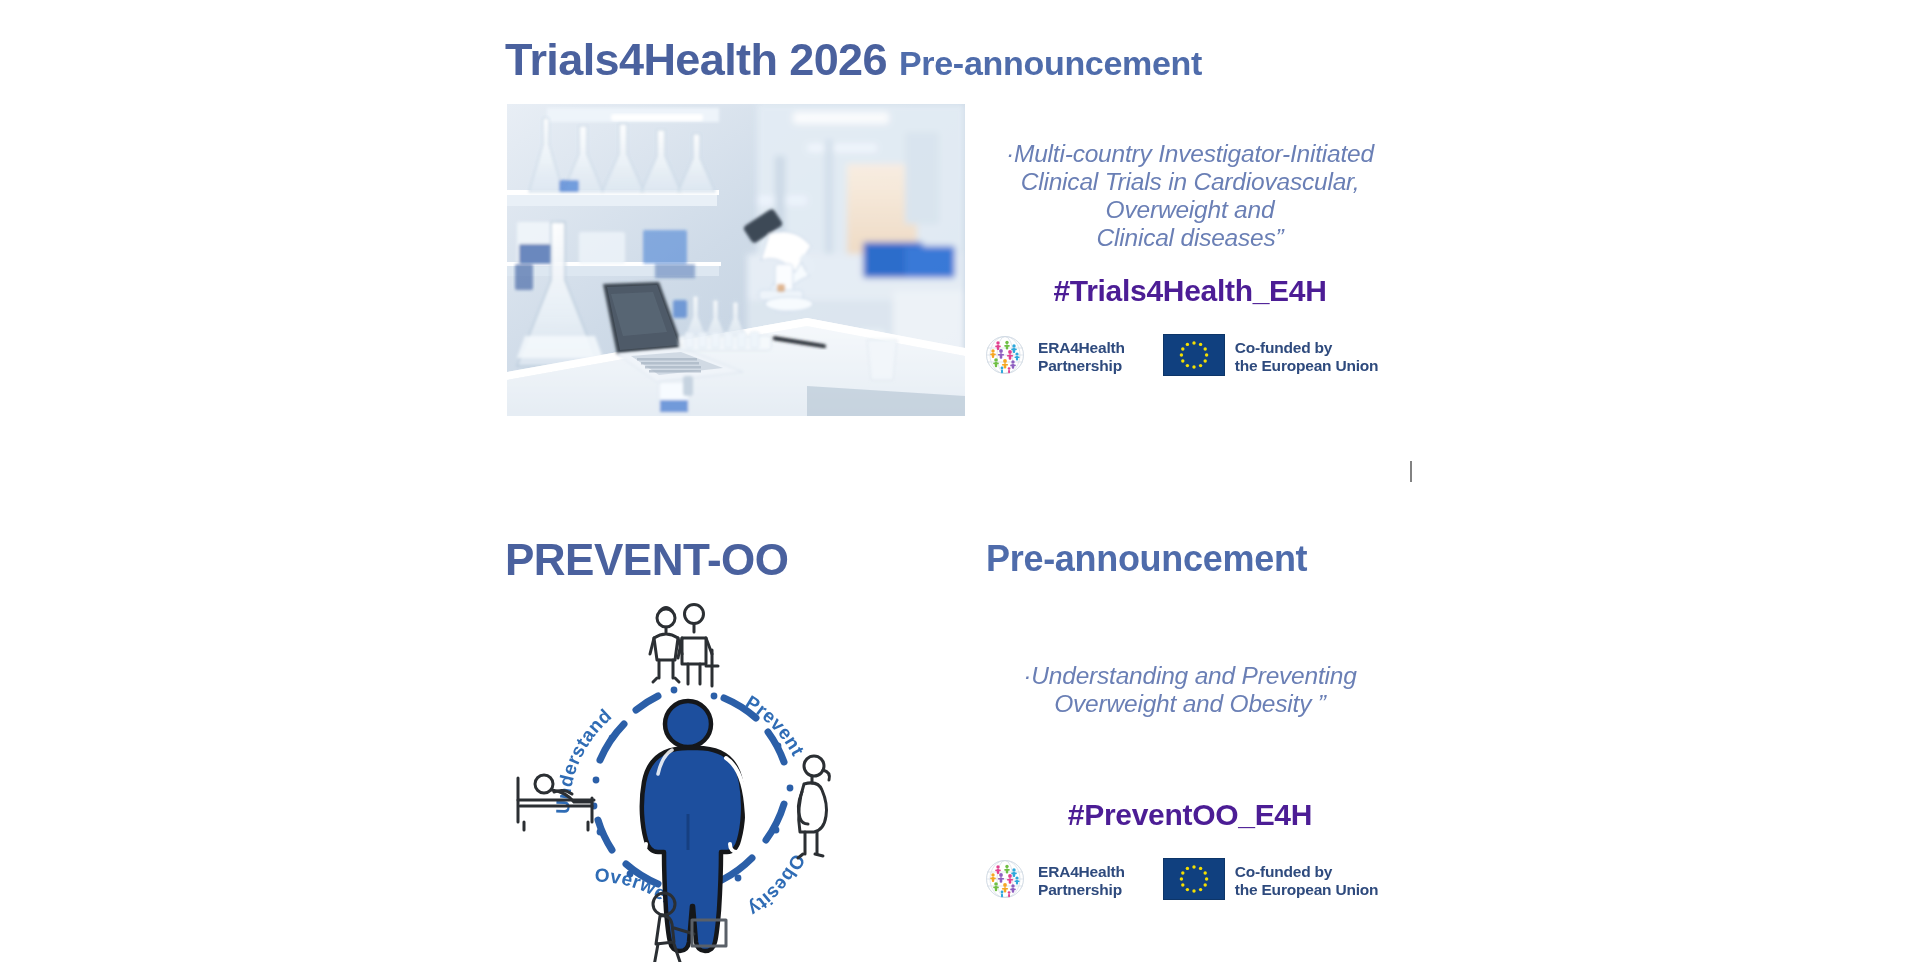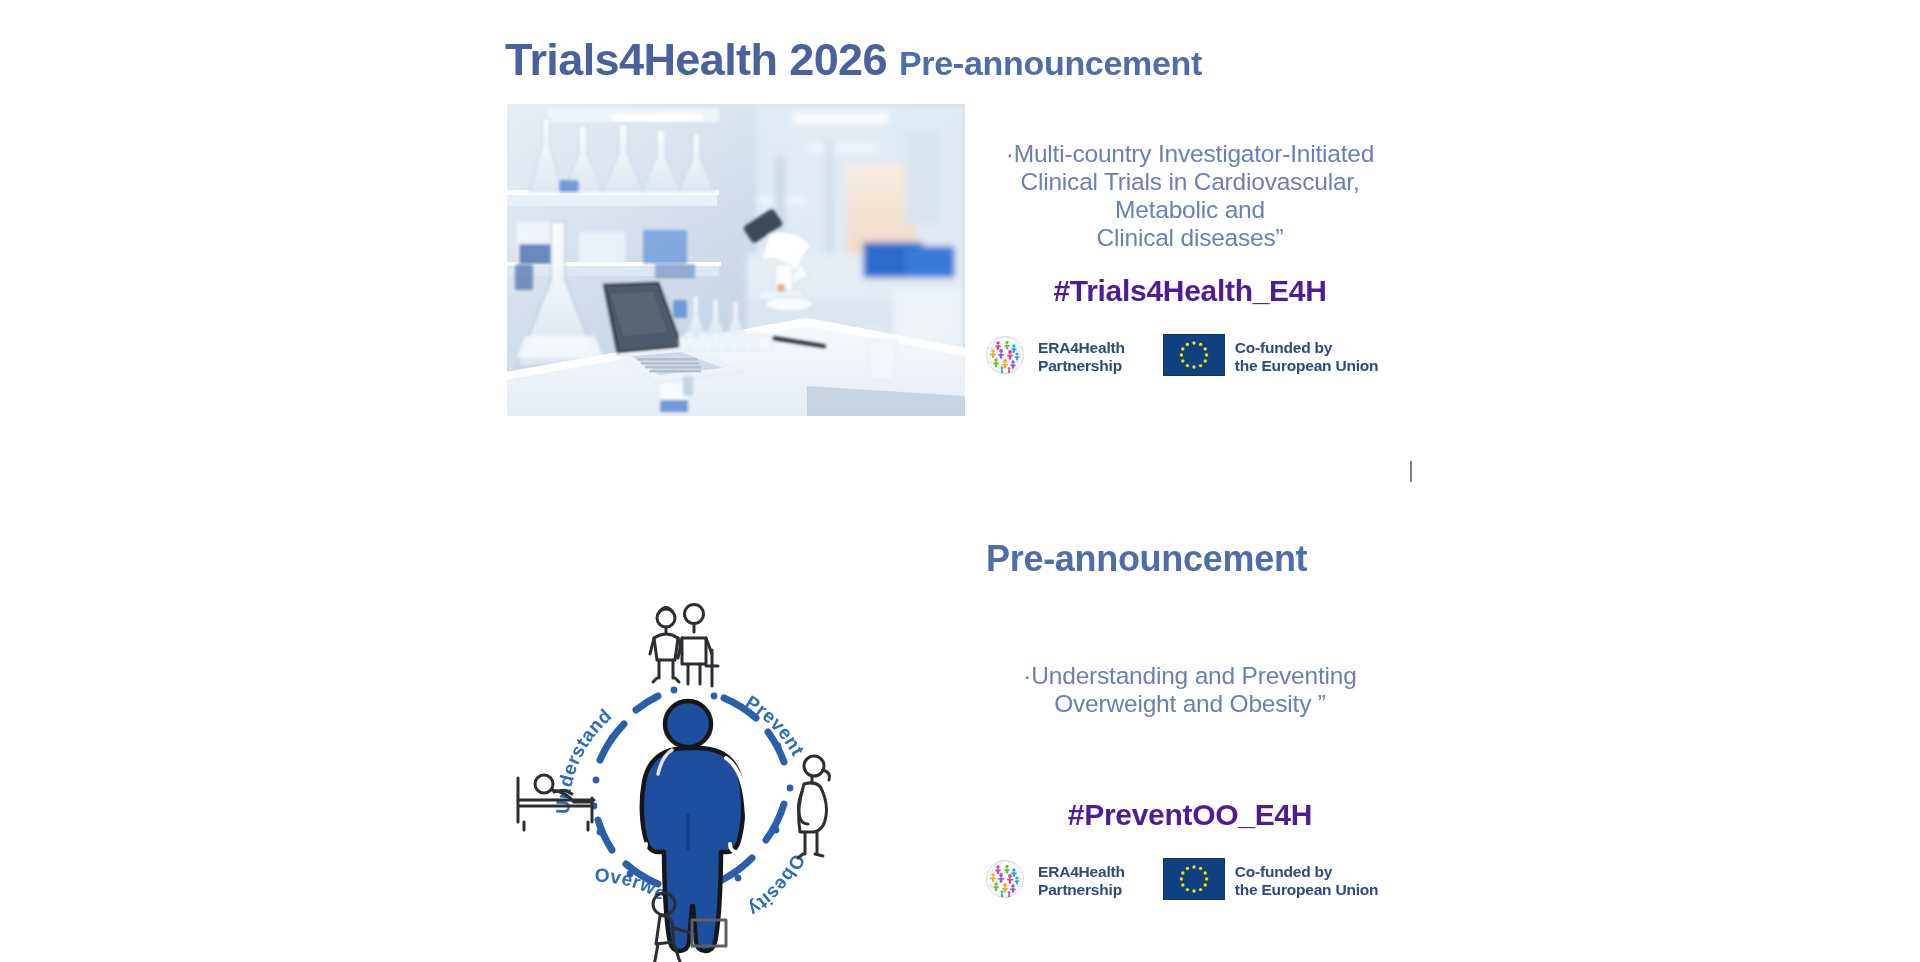--- a/index.html
+++ b/index.html
@@ -59,20 +59,21 @@
 
   .t4h-right {
     position: absolute;
     left: 975px;
     top: 140px;
     width: 430px;
     text-align: center;
   }
   .quote-italic {
     font-size: 24.5px;
+    font-style: italic;
     color: #6a7fb5;
     line-height: 1.14;
     letter-spacing: -0.2px;
   }
   .hashtag {
     font-size: 30px;
     font-weight: bold;
     color: #4c1d95;
     letter-spacing: -0.3px;
   }
@@ -305,21 +306,21 @@
       </g>
 
       <path d="M300 282 L458 292 L458 312 L300 312 Z" fill="#9fb3c6" opacity="0.45"></path>
     </svg>
   </div>
 
   <div class="t4h-right">
     <div class="quote-italic">
       <div>·Multi-country Investigator-Initiated</div>
       <div>Clinical Trials in Cardiovascular,</div>
-      <div>Metabolic and</div>
+      <div>Overweight and</div>
       <div>Clinical diseases”</div>
     </div>
 
     <div class="hashtag" style="margin-top:22px;">#Trials4Health_E4H</div>
 
     <div class="logo-bar" style="margin-top:26px; margin-left:10px;">
       <div class="logo-era">
         <span>
           <svg width="40" height="40" viewBox="0 0 40 40" xmlns="http://www.w3.org/2000/svg">
             <circle cx="20" cy="20" r="18.5" fill="#ffffff" stroke="#e6eaf0" stroke-width="1"></circle>
@@ -420,20 +421,21 @@
         <span class="eu-text">
           <span>Co-funded by</span><br>
           <span>the European Union</span>
         </span>
       </div>
     </div>
   </div>
 
   <div class="caret"></div>
 
+  <div class="p00-title">PREVENT-OO</div>
   <div class="p00-pre">Pre-announcement</div>
 
   <div class="p00-diagram">
     <svg width="360" height="375" viewBox="0 0 360 375" xmlns="http://www.w3.org/2000/svg">
       <defs>
         <path id="arcUnderstand" d="M 62 230 A 120 120 0 0 1 118 116" fill="none"></path>
         <path id="arcPrevent" d="M 232 112 A 120 120 0 0 1 296 196" fill="none"></path>
         <path id="arcObesity" d="M 288 256 A 120 120 0 0 1 232 318" fill="none"></path>
         <path id="arcOverweight" d="M 82 290 A 120 120 0 0 1 180 332" fill="none"></path>
         <style>

